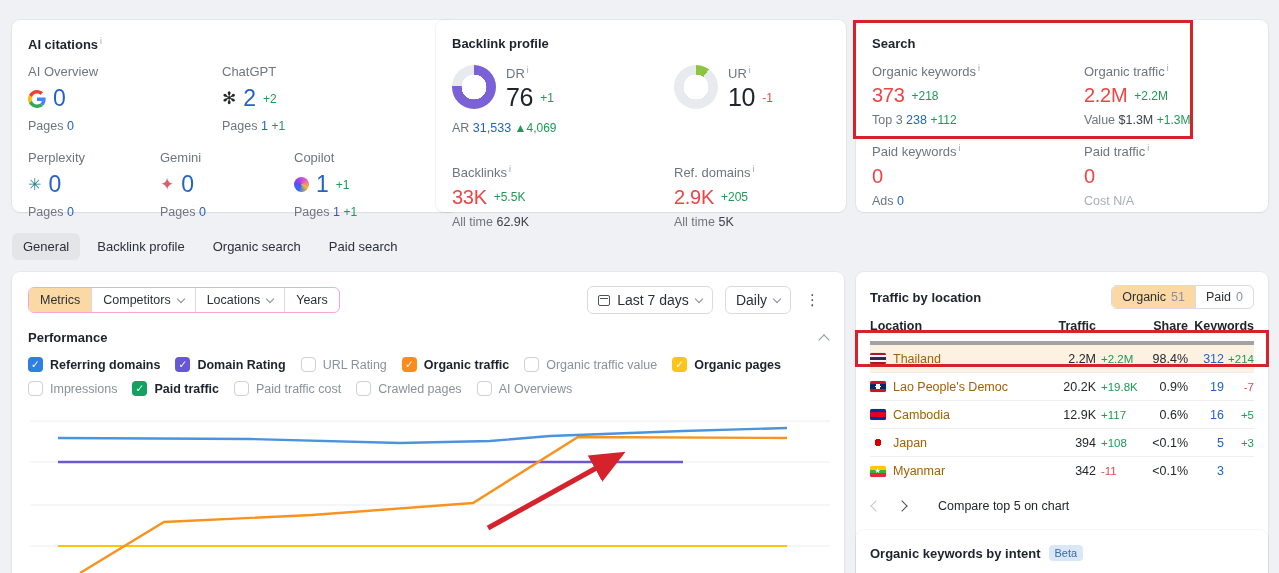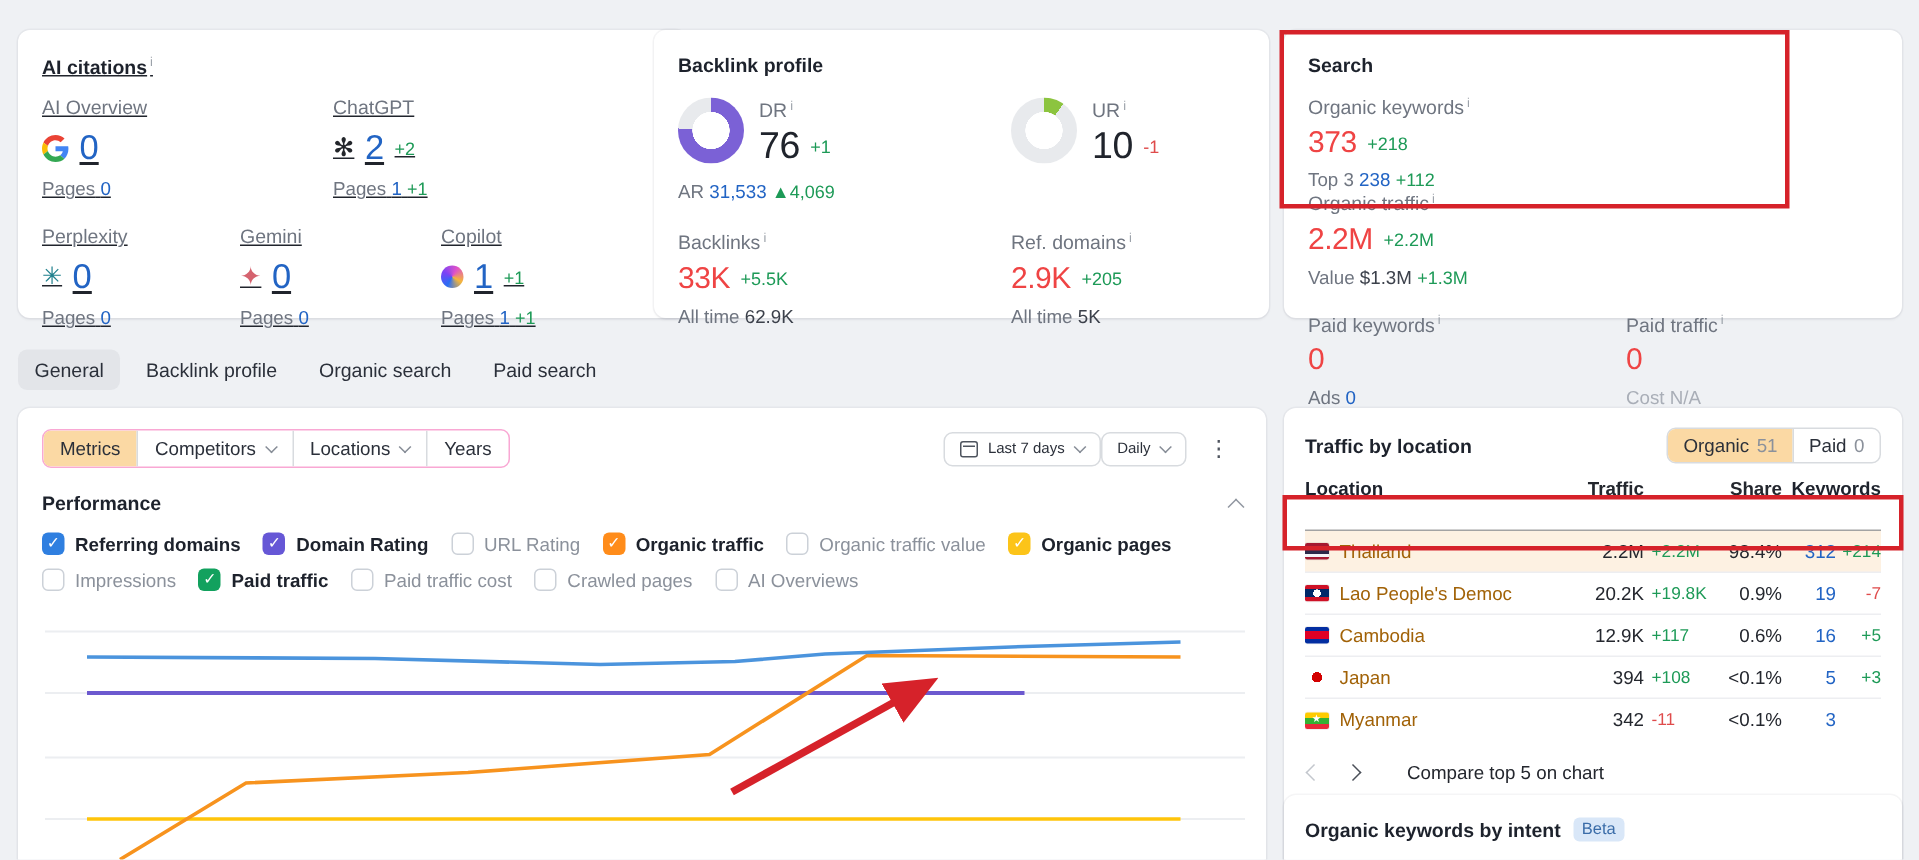--- a/index.html
+++ b/index.html
@@ -18,21 +18,21 @@
   .bigval { font-size:20px; color:#ef4444; line-height:1.05; letter-spacing:-.3px; }
   .chg { font-size:12px; font-weight:400; }
   .pos { color:#1d9a57; } .neg { color:#df4b4b; }
   .sub { font-size:12.5px; color:#6f7580; margin-top:7px; }
   .sub .blue { color:#2264c4; }
   .sub .dark { color:#3c414b; }
   .sub .mut { color:#a9aeb7; }
   .valrow { display:flex; align-items:center; gap:7px; margin-top:6px; }
 
   
-  #card-ai { left:12px; top:20px; width:446px; height:192px;text-decoration:underline; }
+  #card-ai { left:12px; top:20px; width:446px; height:192px; }
   #card-backlink { left:436px; top:20px; width:410px; height:192px; }
   #card-search { left:856px; top:20px; width:412px; height:192px; }
 
   .ai-row1 { display:flex; margin-top:12px; }
   .ai-row1 .c1 { width:194px; } 
   .ai-row2 { display:flex; margin-top:17px; }
   .ai-row2 .c1 { width:132px; } .ai-row2 .c2 { width:134px; }
   .ai-val { font-size:23px; color:#2264c4; }
   .g-icon { width:18px; height:18px; display:inline-block; }
   .chatgpt-icon { font-size:17px; color:#23262b; line-height:1; }
@@ -40,43 +40,43 @@
   .gemini-icon { font-size:17px; color:#d5636f; line-height:1; }
   .copilot-icon { width:15px; height:15px; border-radius:50%;
      background:conic-gradient(from 210deg, #2a6df4, #7b42f6, #e052c8, #f5b73a, #2a6df4); display:inline-block; }
 
   .bk-cols { display:flex; margin-top:14px; }
   .bk-cols .c1 { width:222px; }
   .donut-wrap { display:flex; gap:10px; }
   .donut { width:44px; height:44px; border-radius:50%; flex:0 0 auto; }
   .rating-num { font-size:25px; color:#20242c; letter-spacing:-.3px; }
   .bk-sub { font-size:12.5px; margin-top:9px; color:#6f7580; }
-  .bk-metrics { display:flex; margin-top:18px; }
+  .bk-metrics { display:flex; margin-top:29px; }
   .bk-metrics .c1 { width:222px; }
 
-  .se-cols { display:flex; margin-top:12px;flex-direction:column; }
+  .se-cols { display:flex; margin-top:12px; }
   .se-cols .c1 { width:212px; }
   .se-cols2 { display:flex; margin-top:16px; }
   .se-cols2 .c1 { width:212px; }
 
   
   .tabs { position:absolute; left:12px; top:233px; display:flex; align-items:center; gap:6px; }
   .tab { padding:6px 11px; font-size:13px; color:#2b303a; border-radius:6px; cursor:pointer; white-space:nowrap; }
   .tab.active { background:#e3e5e9; font-weight:400; }
 
   
   #card-chart { left:12px; top:272px; width:832px; height:340px; }
   .chart-head { display:flex; align-items:center; padding:14px 16px 0 16px; }
   .seg { display:flex; border:1px solid #f9a8d4; border-radius:6px; overflow:hidden; background:#fff; }
   .seg > span { padding:5px 11px; font-size:12.5px; color:#2b303a; display:flex; align-items:center; border-left:1px solid #d8dbdf; cursor:pointer; white-space:nowrap; }
   .seg > span:first-child { border-left:none; }
   .seg .on { background:#fbd9a4; }
   .chev { display:inline-block; width:6px; height:6px; border-right:1.5px solid #868c96; border-bottom:1.5px solid #868c96; transform:rotate(45deg); margin-left:7px; margin-top:-3px; }
   .chart-head .spacer { flex:1; }
-  .btn { display:flex; align-items:center; border:1px solid #d8dbdf; border-radius:6px; background:#fff; padding:5px 10px; font-size:10px; color:#2b303a; cursor:pointer; margin-left:0; white-space:nowrap; }
+  .btn { display:flex; align-items:center; border:1px solid #d8dbdf; border-radius:6px; background:#fff; padding:5px 10px; font-size:14px; color:#2b303a; cursor:pointer; margin-left:12px; white-space:nowrap; }
   .cal-icon { width:12px; height:11px; border:1.4px solid #4e545e; border-radius:2px; position:relative; margin-right:7px; display:inline-block; }
   .cal-icon::before { content:''; position:absolute; left:1px; right:1px; top:2px; height:1.4px; background:#4e545e; }
   .kebab { font-size:15px; color:#4e545e; padding:4px 8px; margin-left:6px; cursor:pointer; }
   .perf-row { display:flex; align-items:center; padding:16px 16px 0 16px; }
   .collapse-chev { width:8px; height:8px; border-right:1.6px solid #9096a0; border-bottom:1.6px solid #9096a0; transform:rotate(-135deg); margin-left:auto; margin-top:4px; cursor:pointer; }
   .cbs { display:flex; flex-wrap:wrap; column-gap:15px; row-gap:9px; padding:12px 16px 0 16px; max-width:820px; }
   .cb { display:flex; align-items:center; gap:7px; cursor:pointer; font-size:12.5px; }
   .cb .box { width:15px; height:15px; border-radius:4px; display:flex; align-items:center; justify-content:center; color:#fff; font-size:10.5px; line-height:1; }
   .cb.unchecked .box { border:1.5px solid #ccd1d8; background:#fff; }
   .cb.unchecked .cb-lab { color:#8b919b; }
@@ -89,21 +89,21 @@
   
   #card-locations { left:856px; top:272px; width:412px; height:311px; }
   .loc-head { display:flex; align-items:center; padding:13px 14px 0 14px; }
   .loc-head .spacer { flex:1; }
   .seg2 { display:flex; border:1px solid #d8dbdf; border-radius:6px; overflow:hidden; }
   .seg2 > span { padding:4px 10px; font-size:12.5px; color:#2b303a; cursor:pointer; border-left:1px solid #d8dbdf; }
   .seg2 > span:first-child { border-left:none; }
   .seg2 .cnt { color:#8b919b; margin-left:5px; }
   .seg2 .on { background:#fbd9a4; }
   .loc-table { margin:10px 14px 0 14px; font-size:12.5px; }
-  .loc-hrow { display:flex; font-weight:700; color:#1d222c; padding-bottom:20px; border-bottom:1px solid #a3a3a3; }
+  .loc-hrow { display:flex; font-weight:700; color:#1d222c; padding-bottom:8px; border-bottom:4px solid #a3a3a3; }
   .loc-row { display:flex; align-items:center; height:28px; border-bottom:1px solid #edeef1; cursor:pointer; }
   .loc-row.hl { background:#fdf1e2; }
   .col-name { flex:1; display:flex; align-items:center; gap:7px; overflow:hidden; white-space:nowrap; }
   .col-name .nm { overflow:hidden; text-overflow:clip; white-space:nowrap; max-width:196px; color:#a16207;}
   .col-traffic { width:88px; text-align:right; color:#24272e; }
   .col-tchg { width:44px; text-align:left; padding-left:5px; font-size:11.5px; }
   .col-share { width:48px; text-align:right; color:#24272e; }
   .col-kw { width:36px; text-align:right; color:#2264c4; }
   .col-kchg { width:30px; text-align:right; font-size:11.5px; }
   .flag { width:16px; height:11px; border-radius:1.5px; flex:0 0 auto; box-shadow:0 0 0 .5px rgba(0,0,0,.08); position:relative; }

